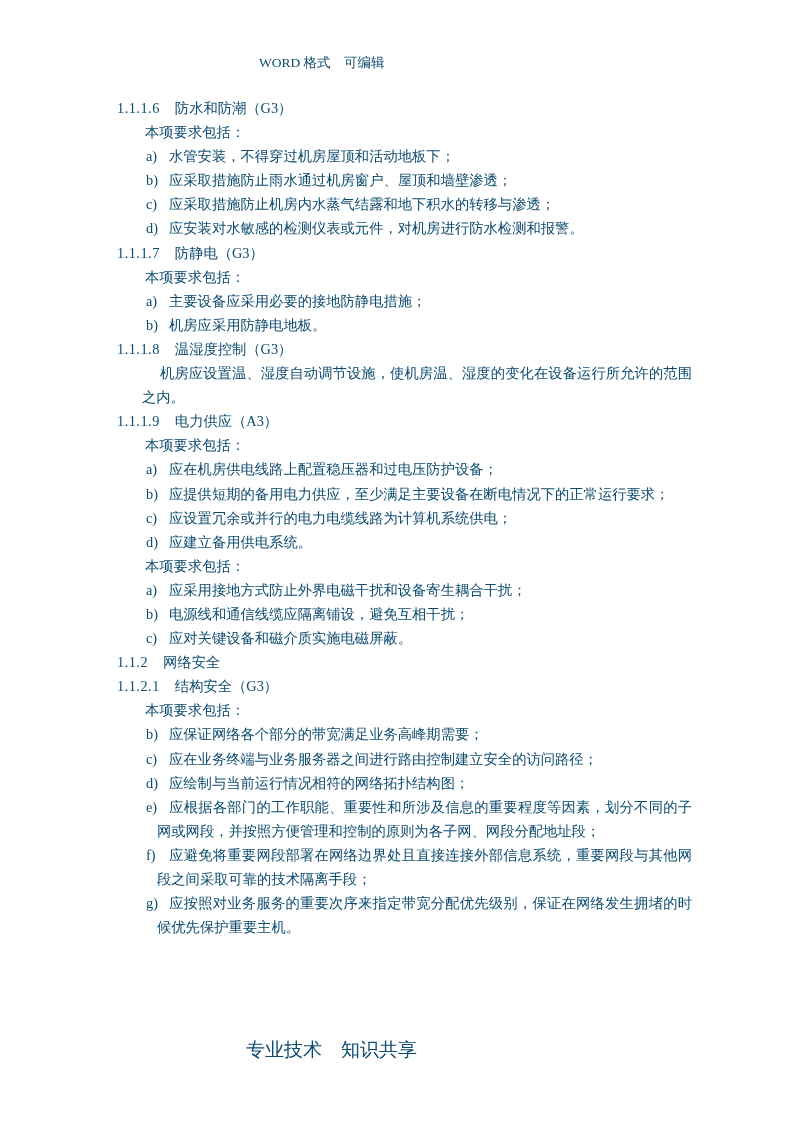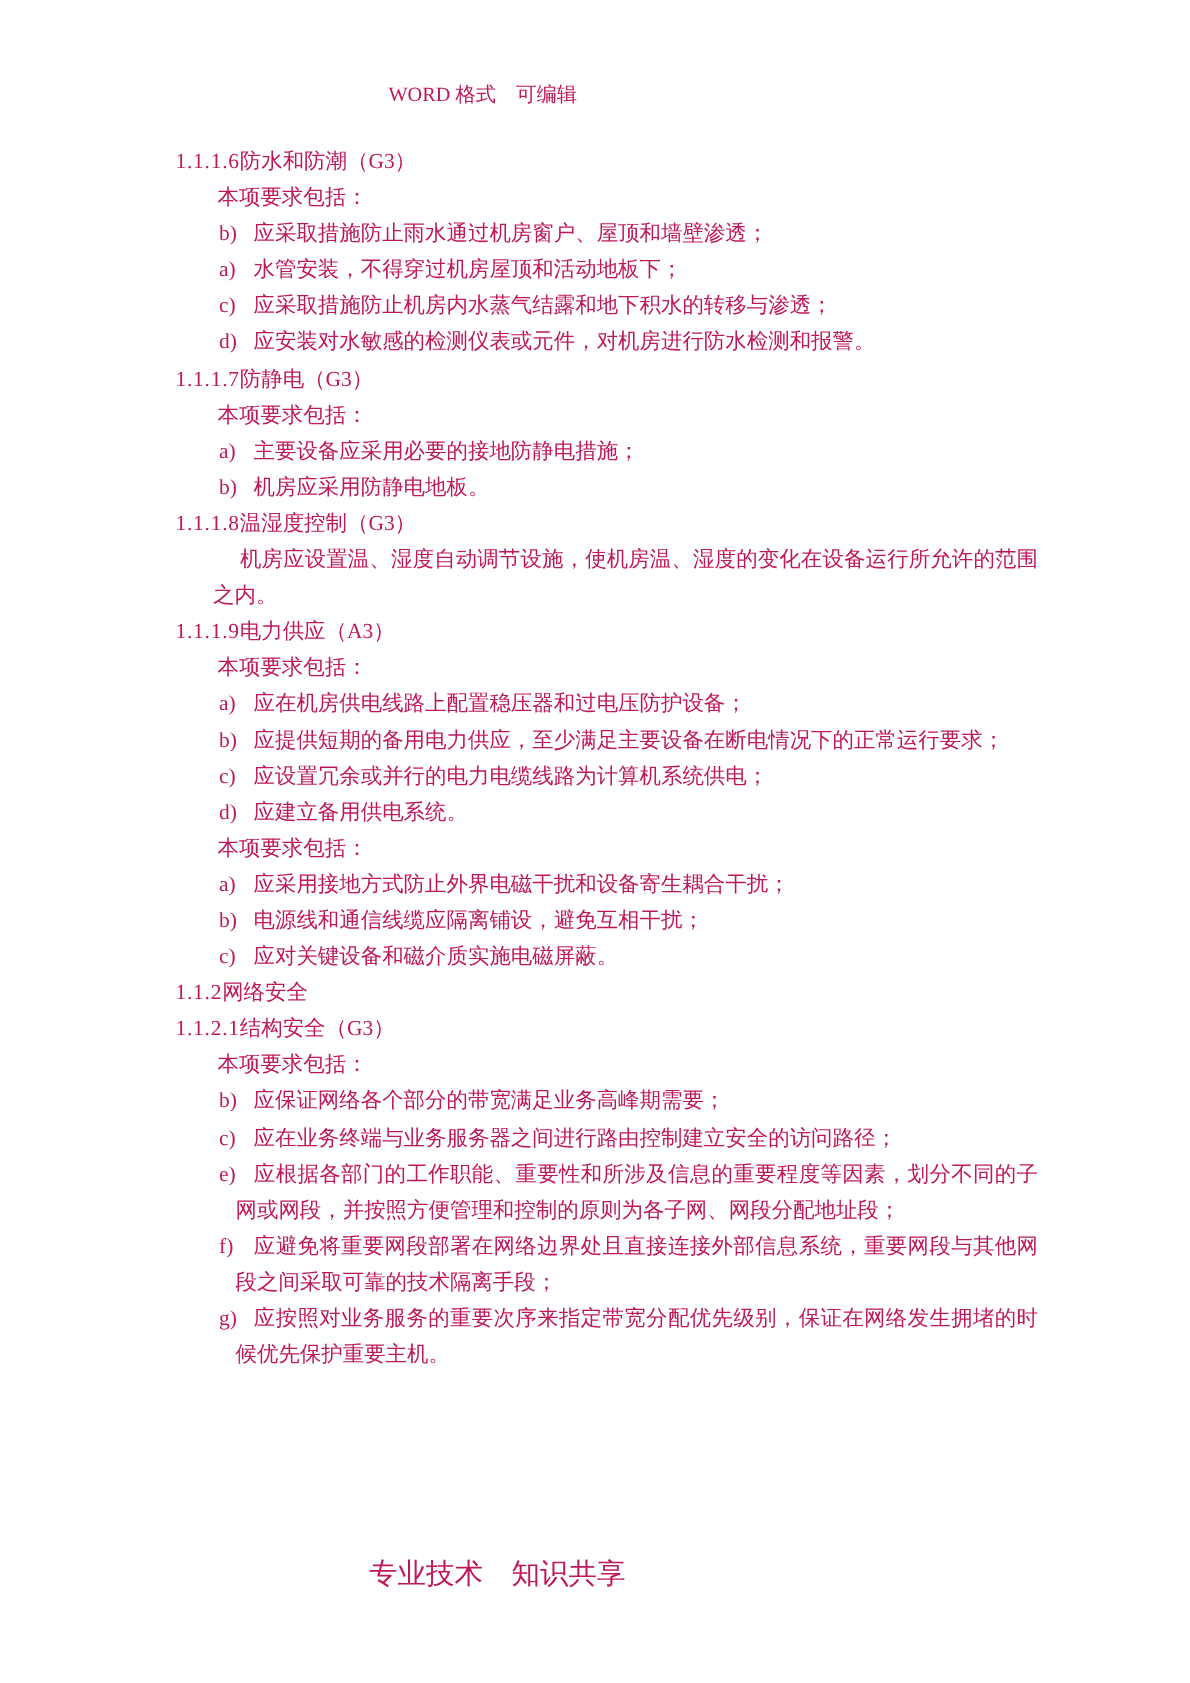--- a/index.html
+++ b/index.html
@@ -3,52 +3,52 @@
 <meta charset="utf-8">
 <title>Document</title>
 <style>
   html,body{margin:0;padding:0;background:#ffffff;}
   .page{
     position:relative;
     width:793px;height:1122px;
     background:#ffffff;
     overflow:hidden;
     font-family:"Liberation Serif","DejaVu Serif",serif;
-    color:#be185d;
+    color:#0c4a6e;
   }
   .page-header{
     position:absolute;top:54px;left:259px;
     font-size:13.5px;line-height:18px;white-space:pre;
   }
   .page-footer{
     position:absolute;top:1041px;left:246px;
     font-size:19px;line-height:18px;white-space:pre;
   }
   .doc-body{
     position:absolute;top:96px;left:117px;width:575px;
     font-size:14.3px;line-height:24.1px;
     text-align:justify;
   }
   .heading{text-align:left;}
-  .heading .num{letter-spacing:0.5px;}
+  .heading .num{margin-right:15px;letter-spacing:0.5px;}
   .lead{margin-left:28px;}
   .item{margin-left:40px;text-indent:-11px;}
   .item .marker{display:inline-block;width:23px;text-indent:0;}
   .para{margin-left:25px;text-indent:18px;}
 </style>
 </head>
 <body>
 
 <div class="page">
   <div class="page-header">WORD 格式　可编辑</div>
   <div class="doc-body">
       <div class="heading"><span class="num">1.1.1.6</span><span class="ttl">防水和防潮（G3）</span></div>
       <div class="lead">本项要求包括：</div>
+      <div class="item"><span class="marker">a)</span><span class="txt">水管安装，不得穿过机房屋顶和活动地板下；</span></div>
       <div class="item"><span class="marker">b)</span><span class="txt">应采取措施防止雨水通过机房窗户、屋顶和墙壁渗透；</span></div>
-      <div class="item"><span class="marker">a)</span><span class="txt">水管安装，不得穿过机房屋顶和活动地板下；</span></div>
       <div class="item"><span class="marker">c)</span><span class="txt">应采取措施防止机房内水蒸气结露和地下积水的转移与渗透；</span></div>
       <div class="item"><span class="marker">d)</span><span class="txt">应安装对水敏感的检测仪表或元件，对机房进行防水检测和报警。</span></div>
       <div class="heading"><span class="num">1.1.1.7</span><span class="ttl">防静电（G3）</span></div>
       <div class="lead">本项要求包括：</div>
       <div class="item"><span class="marker">a)</span><span class="txt">主要设备应采用必要的接地防静电措施；</span></div>
       <div class="item"><span class="marker">b)</span><span class="txt">机房应采用防静电地板。</span></div>
       <div class="heading"><span class="num">1.1.1.8</span><span class="ttl">温湿度控制（G3）</span></div>
       <div class="para">机房应设置温、湿度自动调节设施，使机房温、湿度的变化在设备运行所允许的范围之内。</div>
       <div class="heading"><span class="num">1.1.1.9</span><span class="ttl">电力供应（A3）</span></div>
       <div class="lead">本项要求包括：</div>
@@ -58,18 +58,19 @@
       <div class="item"><span class="marker">d)</span><span class="txt">应建立备用供电系统。</span></div>
       <div class="lead">本项要求包括：</div>
       <div class="item"><span class="marker">a)</span><span class="txt">应采用接地方式防止外界电磁干扰和设备寄生耦合干扰；</span></div>
       <div class="item"><span class="marker">b)</span><span class="txt">电源线和通信线缆应隔离铺设，避免互相干扰；</span></div>
       <div class="item"><span class="marker">c)</span><span class="txt">应对关键设备和磁介质实施电磁屏蔽。</span></div>
       <div class="heading"><span class="num">1.1.2</span><span class="ttl">网络安全</span></div>
       <div class="heading"><span class="num">1.1.2.1</span><span class="ttl">结构安全（G3）</span></div>
       <div class="lead">本项要求包括：</div>
       <div class="item"><span class="marker">b)</span><span class="txt">应保证网络各个部分的带宽满足业务高峰期需要；</span></div>
       <div class="item"><span class="marker">c)</span><span class="txt">应在业务终端与业务服务器之间进行路由控制建立安全的访问路径；</span></div>
+      <div class="item"><span class="marker">d)</span><span class="txt">应绘制与当前运行情况相符的网络拓扑结构图；</span></div>
       <div class="item"><span class="marker">e)</span><span class="txt">应根据各部门的工作职能、重要性和所涉及信息的重要程度等因素，划分不同的子网或网段，并按照方便管理和控制的原则为各子网、网段分配地址段；</span></div>
       <div class="item"><span class="marker">f)</span><span class="txt">应避免将重要网段部署在网络边界处且直接连接外部信息系统，重要网段与其他网段之间采取可靠的技术隔离手段；</span></div>
       <div class="item"><span class="marker">g)</span><span class="txt">应按照对业务服务的重要次序来指定带宽分配优先级别，保证在网络发生拥堵的时候优先保护重要主机。</span></div>
     </div>
   <div class="page-footer">专业技术　知识共享</div>
 </div>
 
 </body></html>

